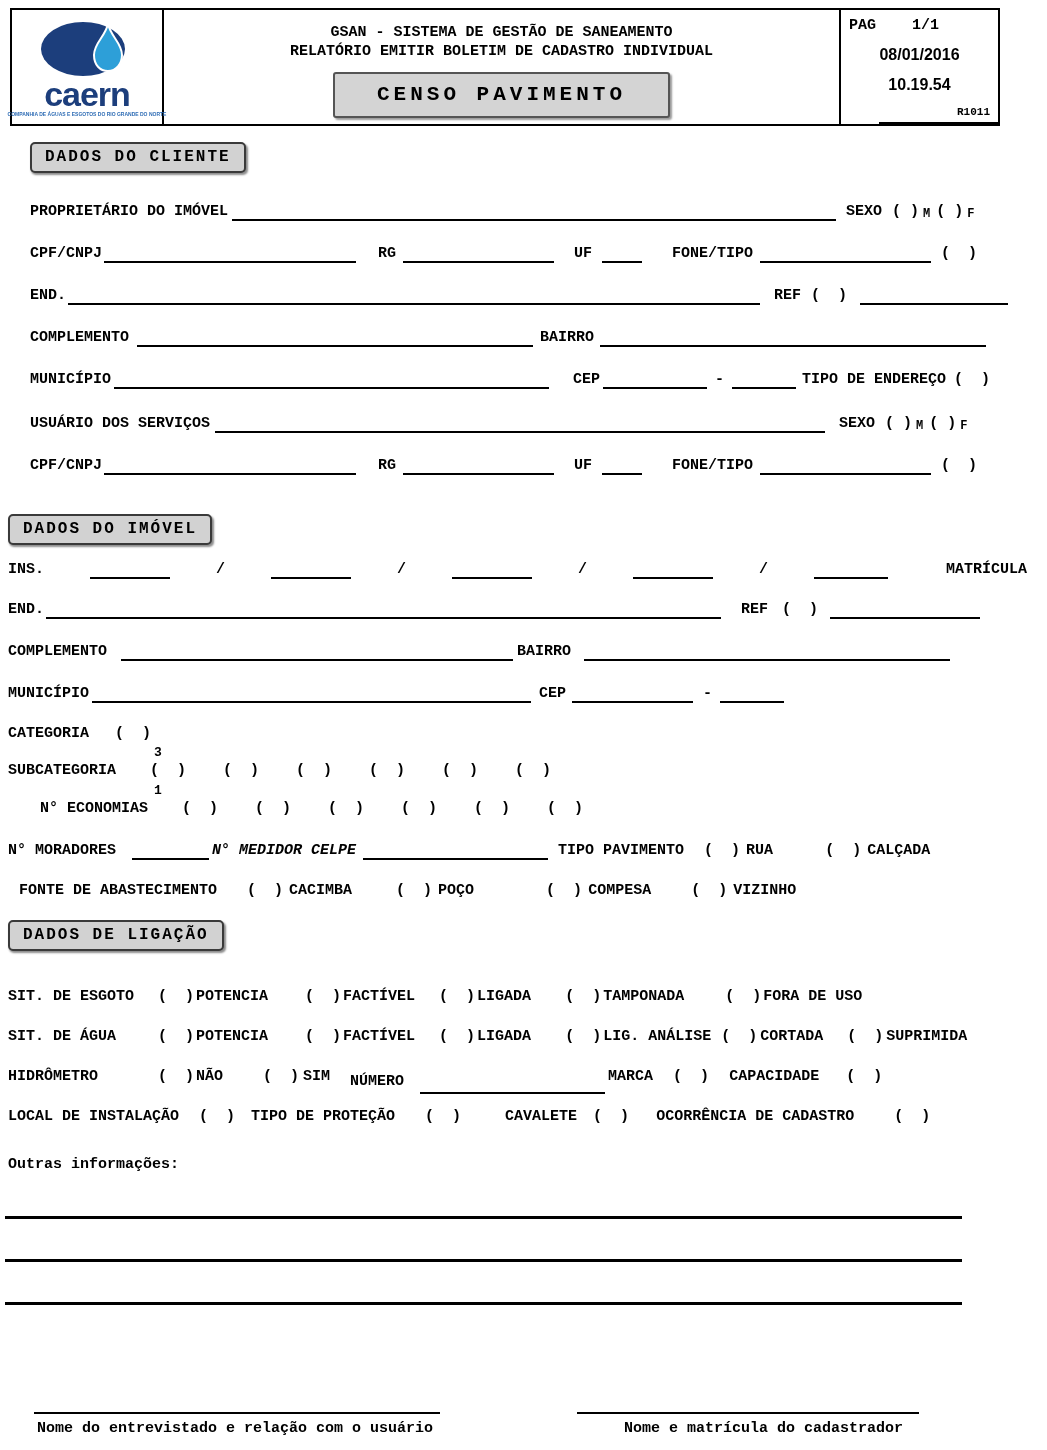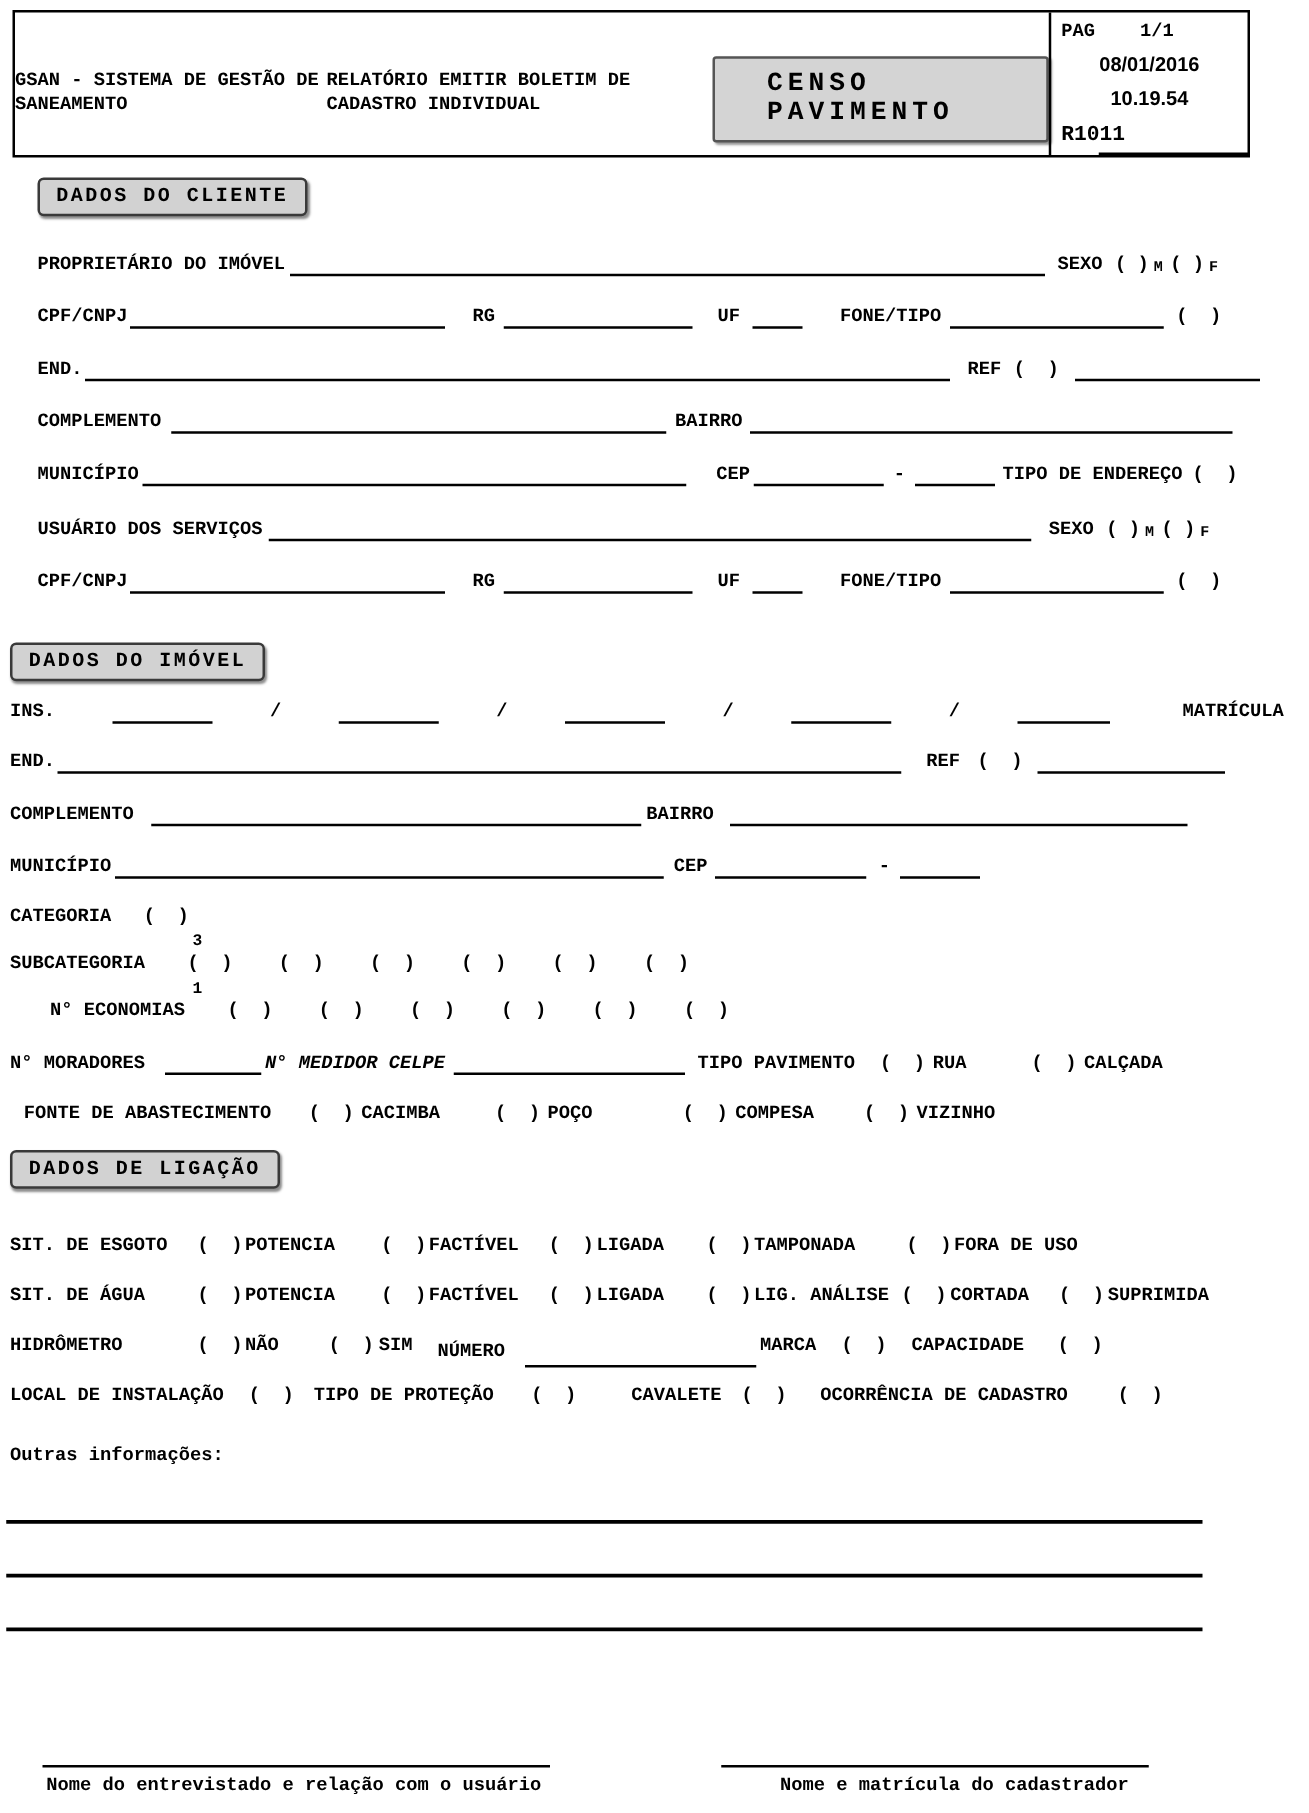--- a/index.html
+++ b/index.html
@@ -22,37 +22,45 @@
     box-shadow:1.5px 2px 2px rgba(0,0,0,.45);
   }
   .hline   { position:absolute; left:5px; width:957px; border-top:3px solid #000; }
   .sigline { position:absolute; border-top:2px solid #000; height:0; }
 
   
   .header { position:absolute; top:8px; left:10px; width:990px; height:118px; border:2px solid #000; display:flex; background:#fff; }
   .logo-cell { width:152px; border-right:2px solid #000; display:flex; flex-direction:column; align-items:center; justify-content:center; padding-top:4px; }
   .brand { font-family:"Liberation Sans","DejaVu Sans",sans-serif; font-weight:bold; font-size:34px; line-height:30px; letter-spacing:-1px; color:#1c3e7c; }
   .tagline { font-family:"Liberation Sans","DejaVu Sans",sans-serif; font-weight:bold; font-size:5px; color:#2f6db5; white-space:nowrap; margin-top:2px; }
-  .title-cell { flex:1; display:flex; flex-direction:row; align-items:center; padding-top:13px; }
+  .title-cell { flex:1; display:flex; flex-direction:column; align-items:center; padding-top:13px; }
   .t1,.t2 { font-size:15px; line-height:19px; }
   .censo-box {
     margin-top:11px; background:#d4d4d4; border:2px solid #555; border-radius:3px;
     padding:9px 42px 10px; font-size:21px; letter-spacing:4px;
     box-shadow:2px 2px 2px rgba(0,0,0,.4);
   }
   .info-cell { width:159px; border-left:2px solid #000; display:flex; flex-direction:column; justify-content:space-between; padding:7px 8px 4px; position:relative; }
   .pag-row { display:flex; font-size:15px; }
   .hsans { font-family:"Liberation Sans","DejaVu Sans",sans-serif; font-weight:bold; font-size:16px; text-align:center; }
-  .code { font-size:17px; text-align:left; padding-bottom:2px;font-family:Liberation Mono, monospace; }
+  .code { font-size:11px; text-align:right; padding-bottom:2px;font-family:Liberation Mono, monospace; }
   .code-line { position:absolute; bottom:0; left:38px; right:-2px; border-top:2px solid #000; }
 </style>
 </head>
 <body>
 
 <div class="header">
+  <div class="logo-cell">
+    <svg width="96" height="58" viewBox="0 0 96 58">
+      <ellipse cx="44" cy="28" rx="42" ry="27" fill="#1c3e7c"></ellipse>
+      <path d="M69 3 C66 16 55 22 55 34 C55 44 61 50 69 50 C77 50 83 43 83 34 C83 22 72 16 69 3 Z" fill="#2d9fd8" stroke="#ffffff" stroke-width="2"></path>
+    </svg>
+    <div class="brand">caern</div>
+    <div class="tagline">COMPANHIA DE ÁGUAS E ESGOTOS DO RIO GRANDE DO NORTE</div>
+  </div>
   <div class="title-cell">
     <div class="t1">GSAN - SISTEMA DE GESTÃO DE SANEAMENTO</div>
     <div class="t2">RELATÓRIO EMITIR BOLETIM DE CADASTRO INDIVIDUAL</div>
     <div class="censo-box">
       <span>CENSO PAVIMENTO</span>
     </div>
   </div>
   <div class="info-cell">
     <div class="pag-row">
       <span>PAG</span>

